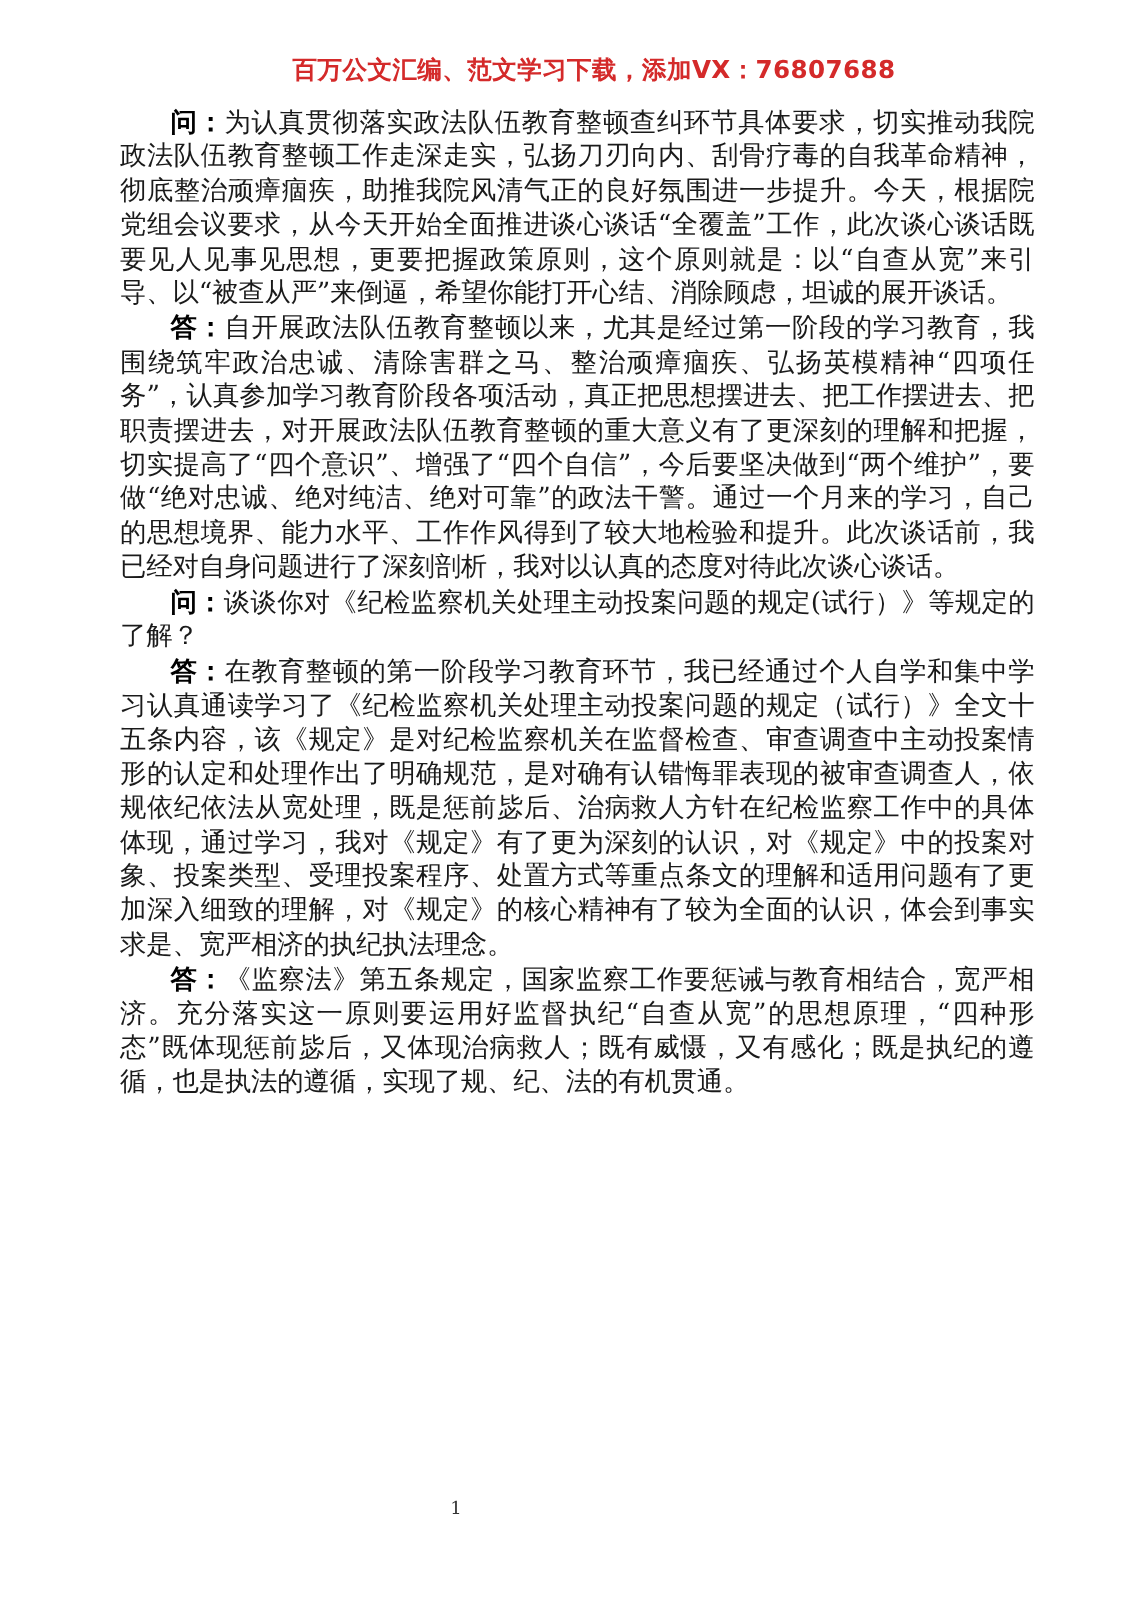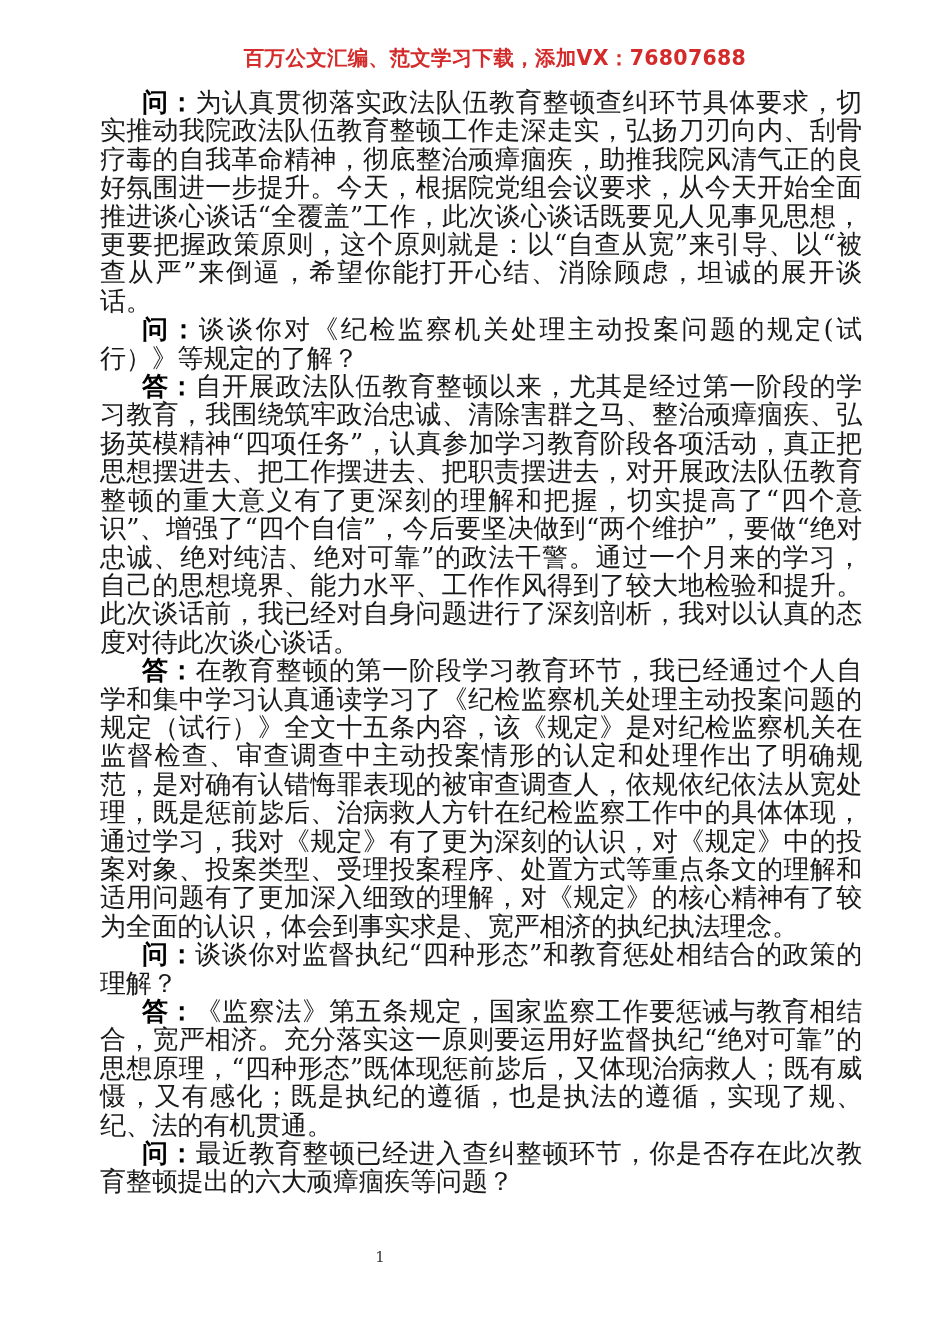--- a/index.html
+++ b/index.html
@@ -37,21 +37,21 @@
   }
   .body-block {
     position: absolute;
     top: 88px;
     left: 100px;
     width: 762px;
   }
   p.para {
     margin: 0;
     padding: 0;
-    font-size: 26px;
+    font-size: 22px;
     line-height: 28.4px;
     text-align: justify;
     text-justify: inter-ideograph;
     text-indent: 42px;
     color: #1a1a1a;
     font-family: "DejaVu Serif", "Liberation Serif", serif;
     word-break: break-all;
     letter-spacing: -0.15px;
   }
   p.para .marker {
@@ -72,23 +72,21 @@
 </head>
 <body>
 
 <div class="page">
 
   <div class="ad-banner" style="color: rgb(212, 42, 42);">百万公文汇编、范文学习下载，添加VX：76807688</div>
 
   <div class="body-block">
 
   <p class="para"><span class="marker">问：</span><span class="ptext">为认真贯彻落实政法队伍教育整顿查纠环节具体要求，切实推动我院政法队伍教育整顿工作走深走实，弘扬刀刃向内、刮骨疗毒的自我革命精神，彻底整治顽瘴痼疾，助推我院风清气正的良好氛围进一步提升。今天，根据院党组会议要求，从今天开始全面推进谈心谈话“全覆盖”工作，此次谈心谈话既要见人见事见思想，更要把握政策原则，这个原则就是：以“自查从宽”来引导、以“被查从严”来倒逼，希望你能打开心结、消除顾虑，坦诚的展开谈话。</span></p>
+      <p class="para"><span class="marker">答：</span><span class="ptext">自开展政法队伍教育整顿以来，尤其是经过第一阶段的学习教育，我围绕筑牢政治忠诚、清除害群之马、整治顽瘴痼疾、弘扬英模精神“四项任务”，认真参加学习教育阶段各项活动，真正把思想摆进去、把工作摆进去、把职责摆进去，对开展政法队伍教育整顿的重大意义有了更深刻的理解和把握，切实提高了“四个意识”、增强了“四个自信”，今后要坚决做到“两个维护”，要做“绝对忠诚、绝对纯洁、绝对可靠”的政法干警。通过一个月来的学习，自己的思想境界、能力水平、工作作风得到了较大地检验和提升。此次谈话前，我已经对自身问题进行了深刻剖析，我对以认真的态度对待此次谈心谈话。</span></p>
       <p class="para"><span class="marker">问：</span><span class="ptext">谈谈你对《纪检监察机关处理主动投案问题的规定(试行）》等规定的了解？</span></p>
-      <p class="para"><span class="marker">答：</span><span class="ptext">自开展政法队伍教育整顿以来，尤其是经过第一阶段的学习教育，我围绕筑牢政治忠诚、清除害群之马、整治顽瘴痼疾、弘扬英模精神“四项任务”，认真参加学习教育阶段各项活动，真正把思想摆进去、把工作摆进去、把职责摆进去，对开展政法队伍教育整顿的重大意义有了更深刻的理解和把握，切实提高了“四个意识”、增强了“四个自信”，今后要坚决做到“两个维护”，要做“绝对忠诚、绝对纯洁、绝对可靠”的政法干警。通过一个月来的学习，自己的思想境界、能力水平、工作作风得到了较大地检验和提升。此次谈话前，我已经对自身问题进行了深刻剖析，我对以认真的态度对待此次谈心谈话。</span></p>
       <p class="para"><span class="marker">答：</span><span class="ptext">在教育整顿的第一阶段学习教育环节，我已经通过个人自学和集中学习认真通读学习了《纪检监察机关处理主动投案问题的规定（试行）》全文十五条内容，该《规定》是对纪检监察机关在监督检查、审查调查中主动投案情形的认定和处理作出了明确规范，是对确有认错悔罪表现的被审查调查人，依规依纪依法从宽处理，既是惩前毖后、治病救人方针在纪检监察工作中的具体体现，通过学习，我对《规定》有了更为深刻的认识，对《规定》中的投案对象、投案类型、受理投案程序、处置方式等重点条文的理解和适用问题有了更加深入细致的理解，对《规定》的核心精神有了较为全面的认识，体会到事实求是、宽严相济的执纪执法理念。</span></p>
-      <p class="para"><span class="marker">问：</span><span class="ptext">谈谈你对监督执纪“四种形态”和教育惩处相结合的政策的理解？</span></p>
-      <p class="para"><span class="marker">答：</span><span class="ptext">《监察法》第五条规定，国家监察工作要惩诫与教育相结合，宽严相济。充分落实这一原则要运用好监督执纪“绝对可靠”的思想原理，“四种形态”既体现惩前毖后，又体现治病救人；既有威慑，又有感化；既是执纪的遵循，也是执法的遵循，实现了规、纪、法的有机贯通。</span></p>
-      <p class="para"><span class="marker">问：</span><span class="ptext">最近教育整顿已经进入查纠整顿环节，你是否存在此次教育整顿提出的六大顽瘴痼疾等问题？</span></p>
+      <p class="para"><span class="marker">答：</span><span class="ptext">《监察法》第五条规定，国家监察工作要惩诫与教育相结合，宽严相济。充分落实这一原则要运用好监督执纪“自查从宽”的思想原理，“四种形态”既体现惩前毖后，又体现治病救人；既有威慑，又有感化；既是执纪的遵循，也是执法的遵循，实现了规、纪、法的有机贯通。</span></p>
     </div>
 
   <div class="page-number">1</div>
 
 </div>
 
 </body></html>

